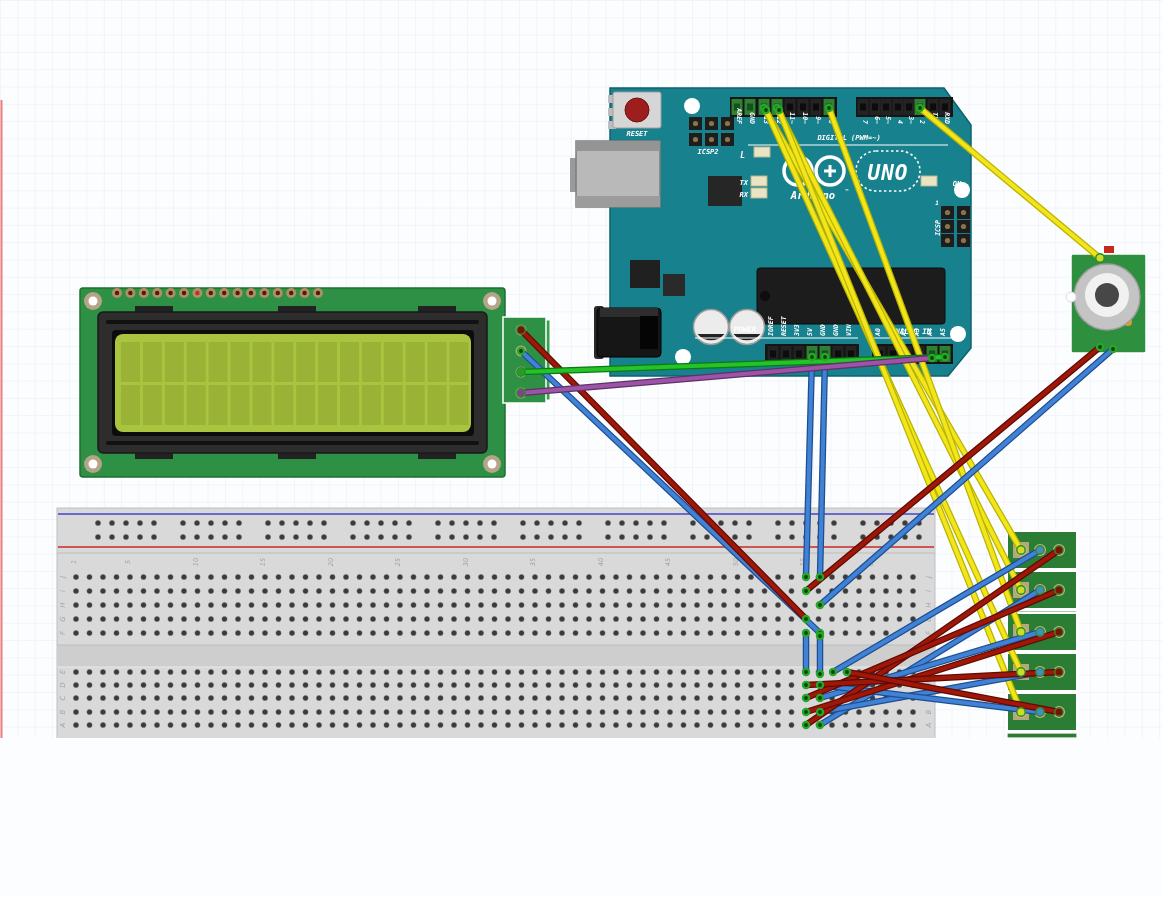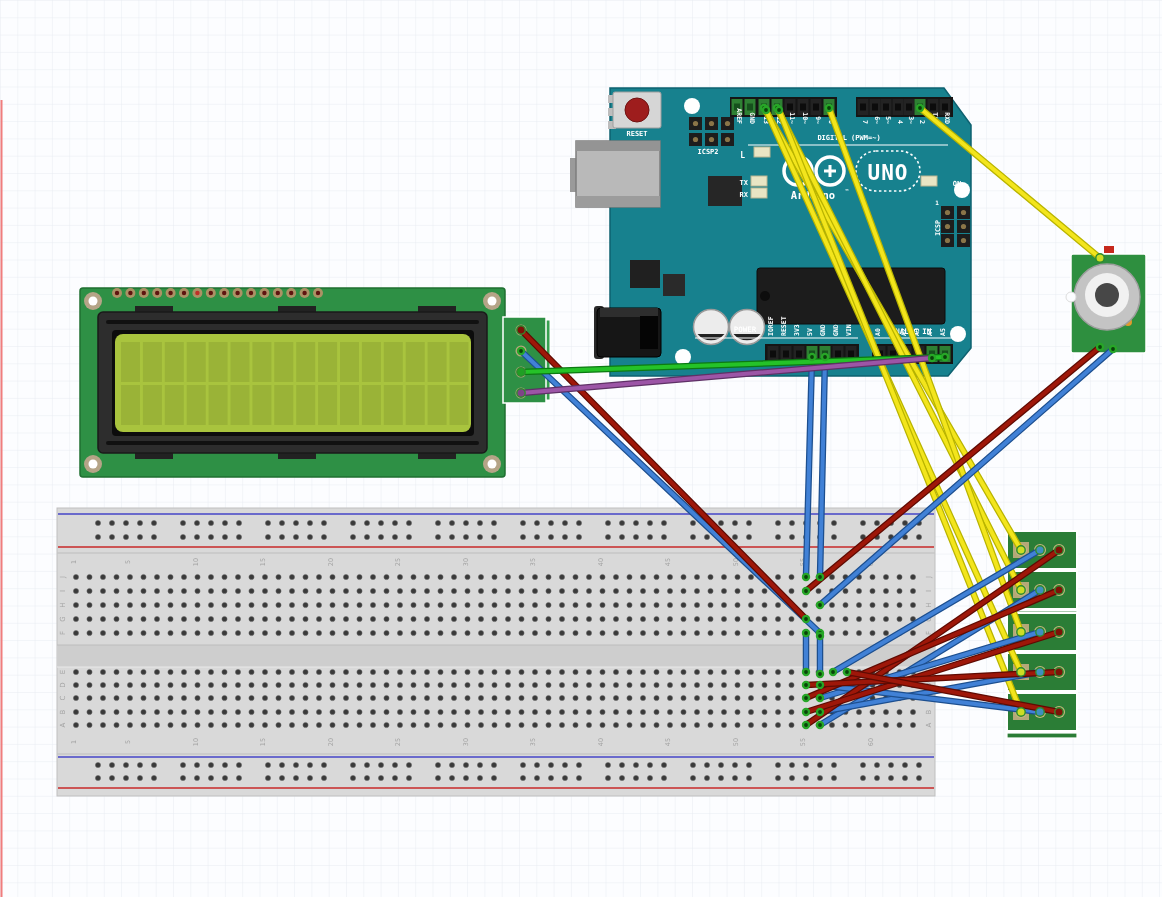--- a/index.html
+++ b/index.html
@@ -1,17 +1,17 @@
 <!DOCTYPE html>
 <html><head>
 <meta charset="utf-8">
 <style>
   html,body{margin:0;padding:0;background:#fcfdff;}
-  #stage{position:relative;width:1162px;height:897px;overflow:hidden;
-         font-family:"DejaVu Sans Mono","Liberation Mono",monospace;}
+  #stage{position:relative;width:1162px;height:738px;overflow:hidden;
+         font-family:"DejaVu Sans Mono","Liberation Mono",monospace;font-style:italic;}
   svg text{font-family:"DejaVu Sans Mono","Liberation Mono",monospace;}
   .silk{fill:#ffffff;font-weight:bold;}
   .bblab{fill:#a3a3a3;font-family:"DejaVu Sans","Liberation Sans",sans-serif;}
 </style>
 </head>
 <body>
 
 <div id="stage">
 <svg id="scene" width="1162" height="897" viewBox="0 0 1162 897" xmlns="http://www.w3.org/2000/svg">
   <defs>

